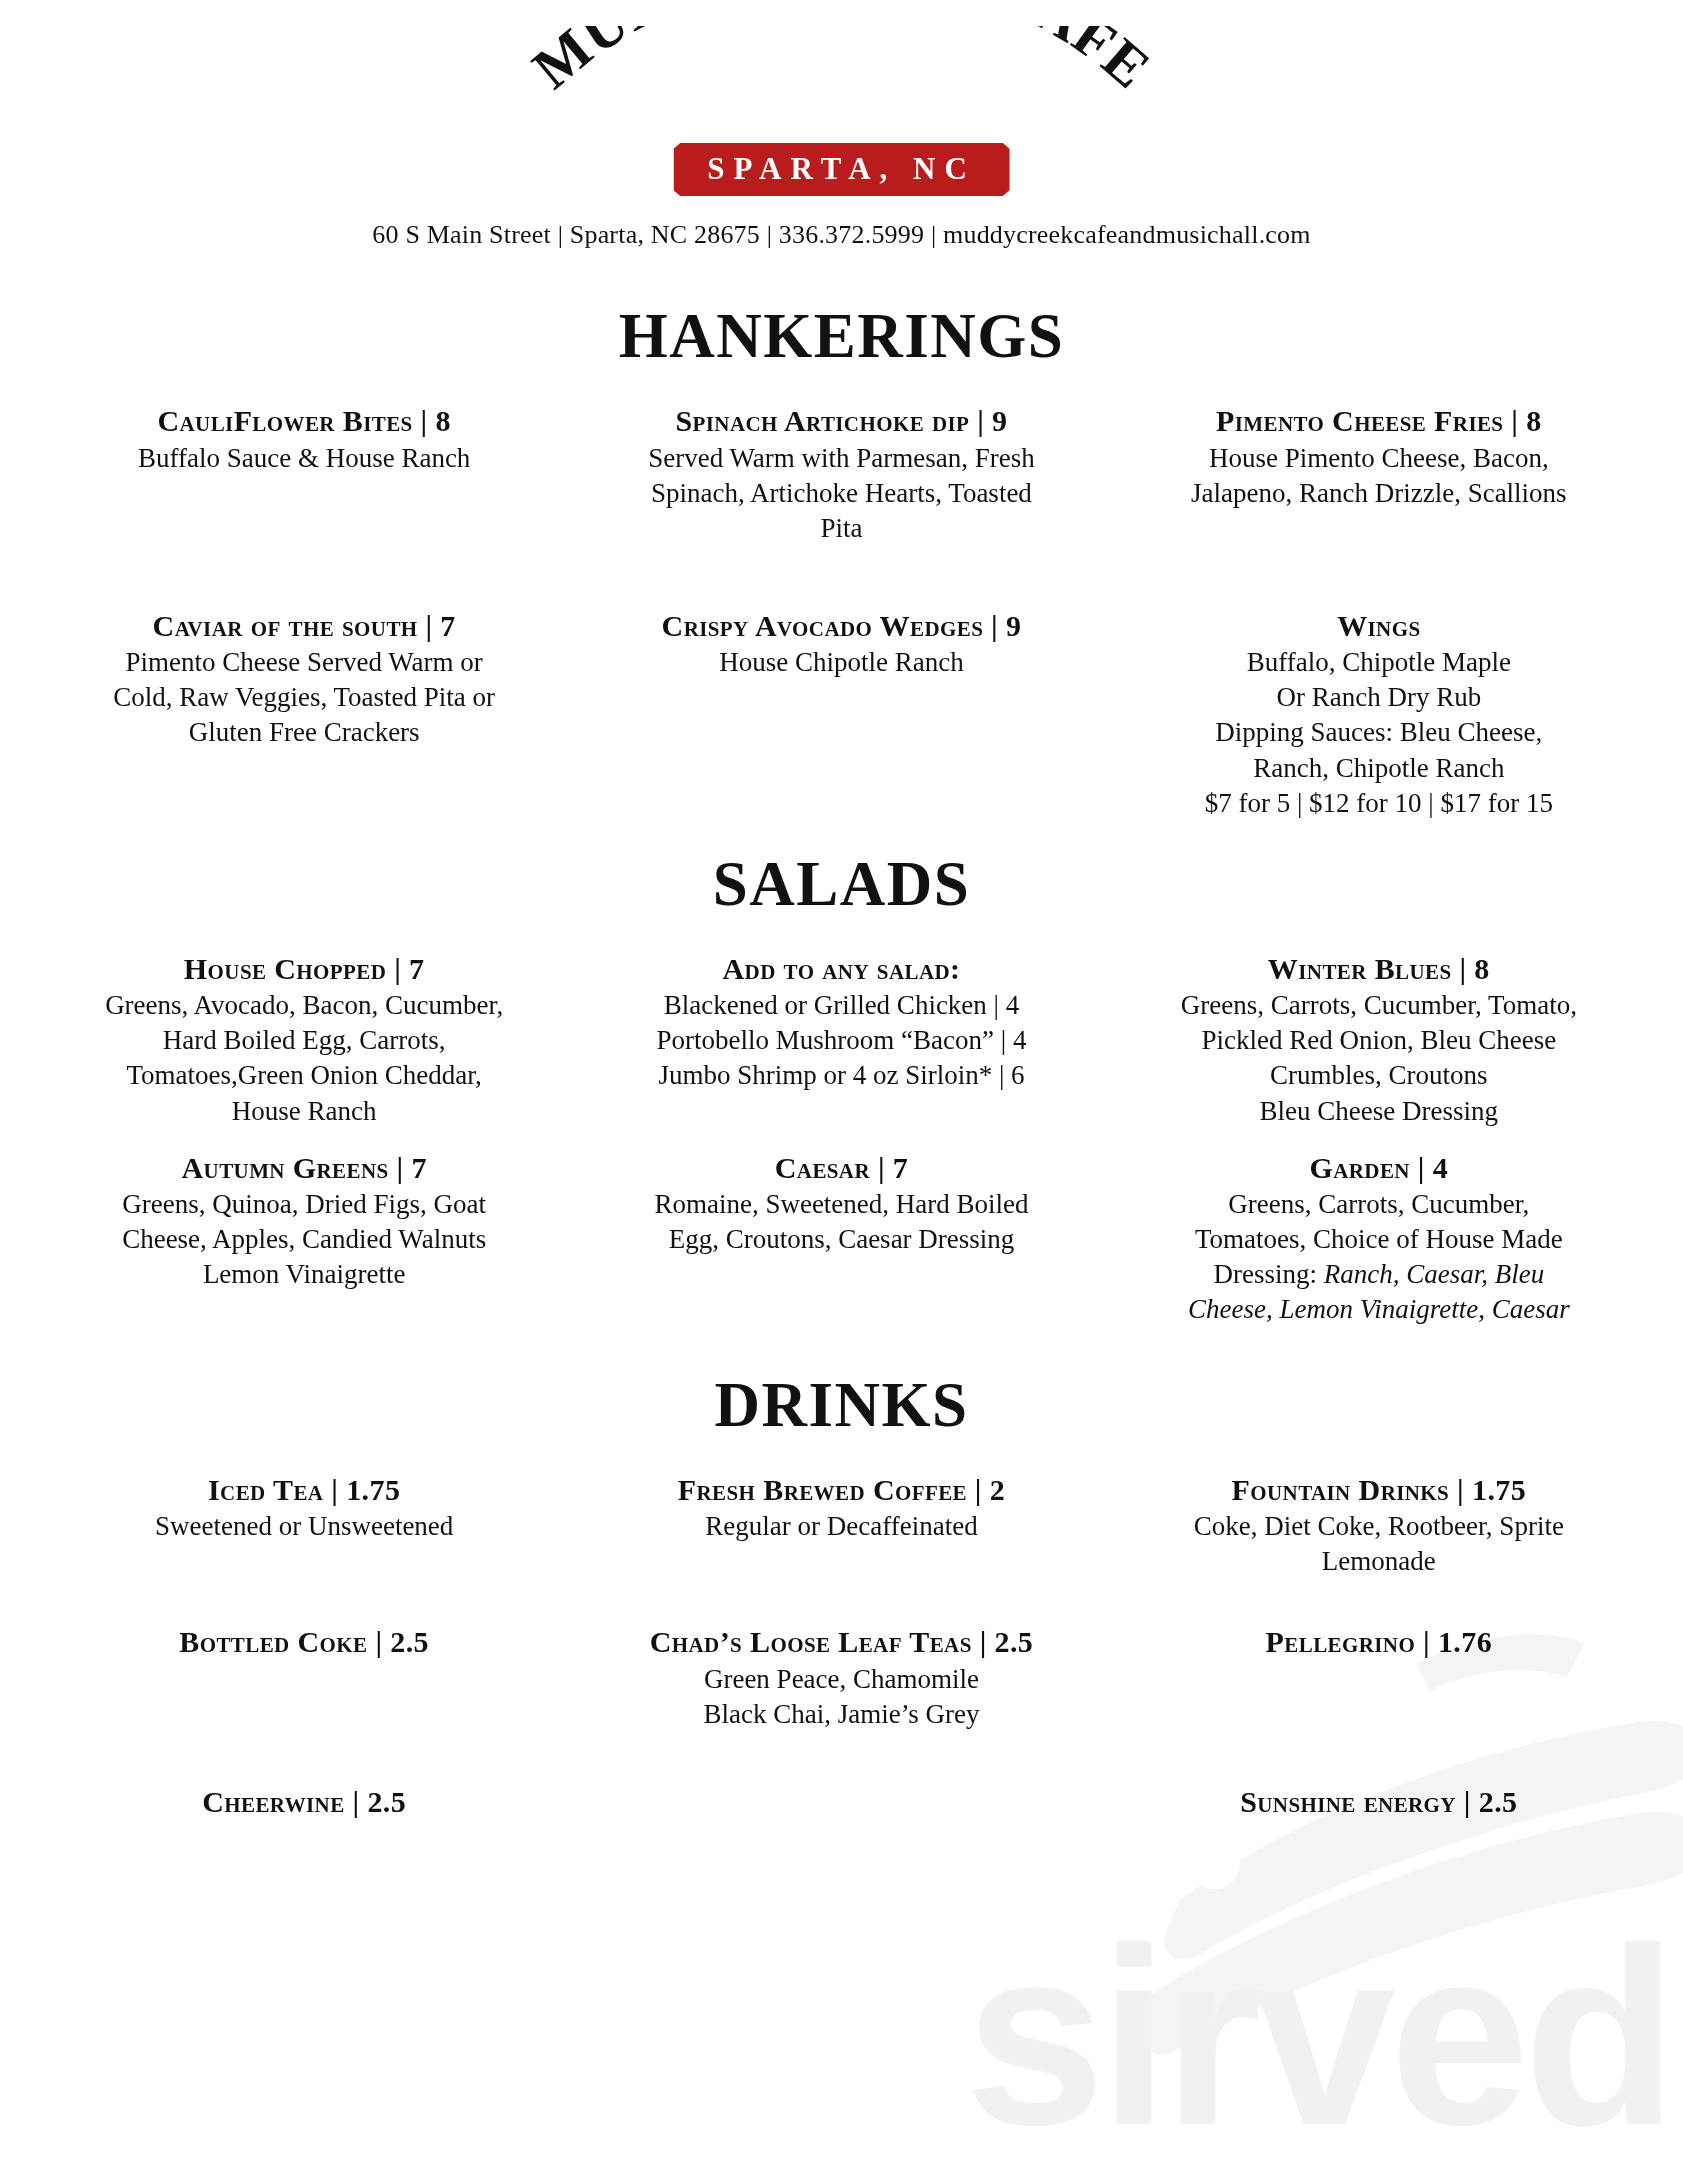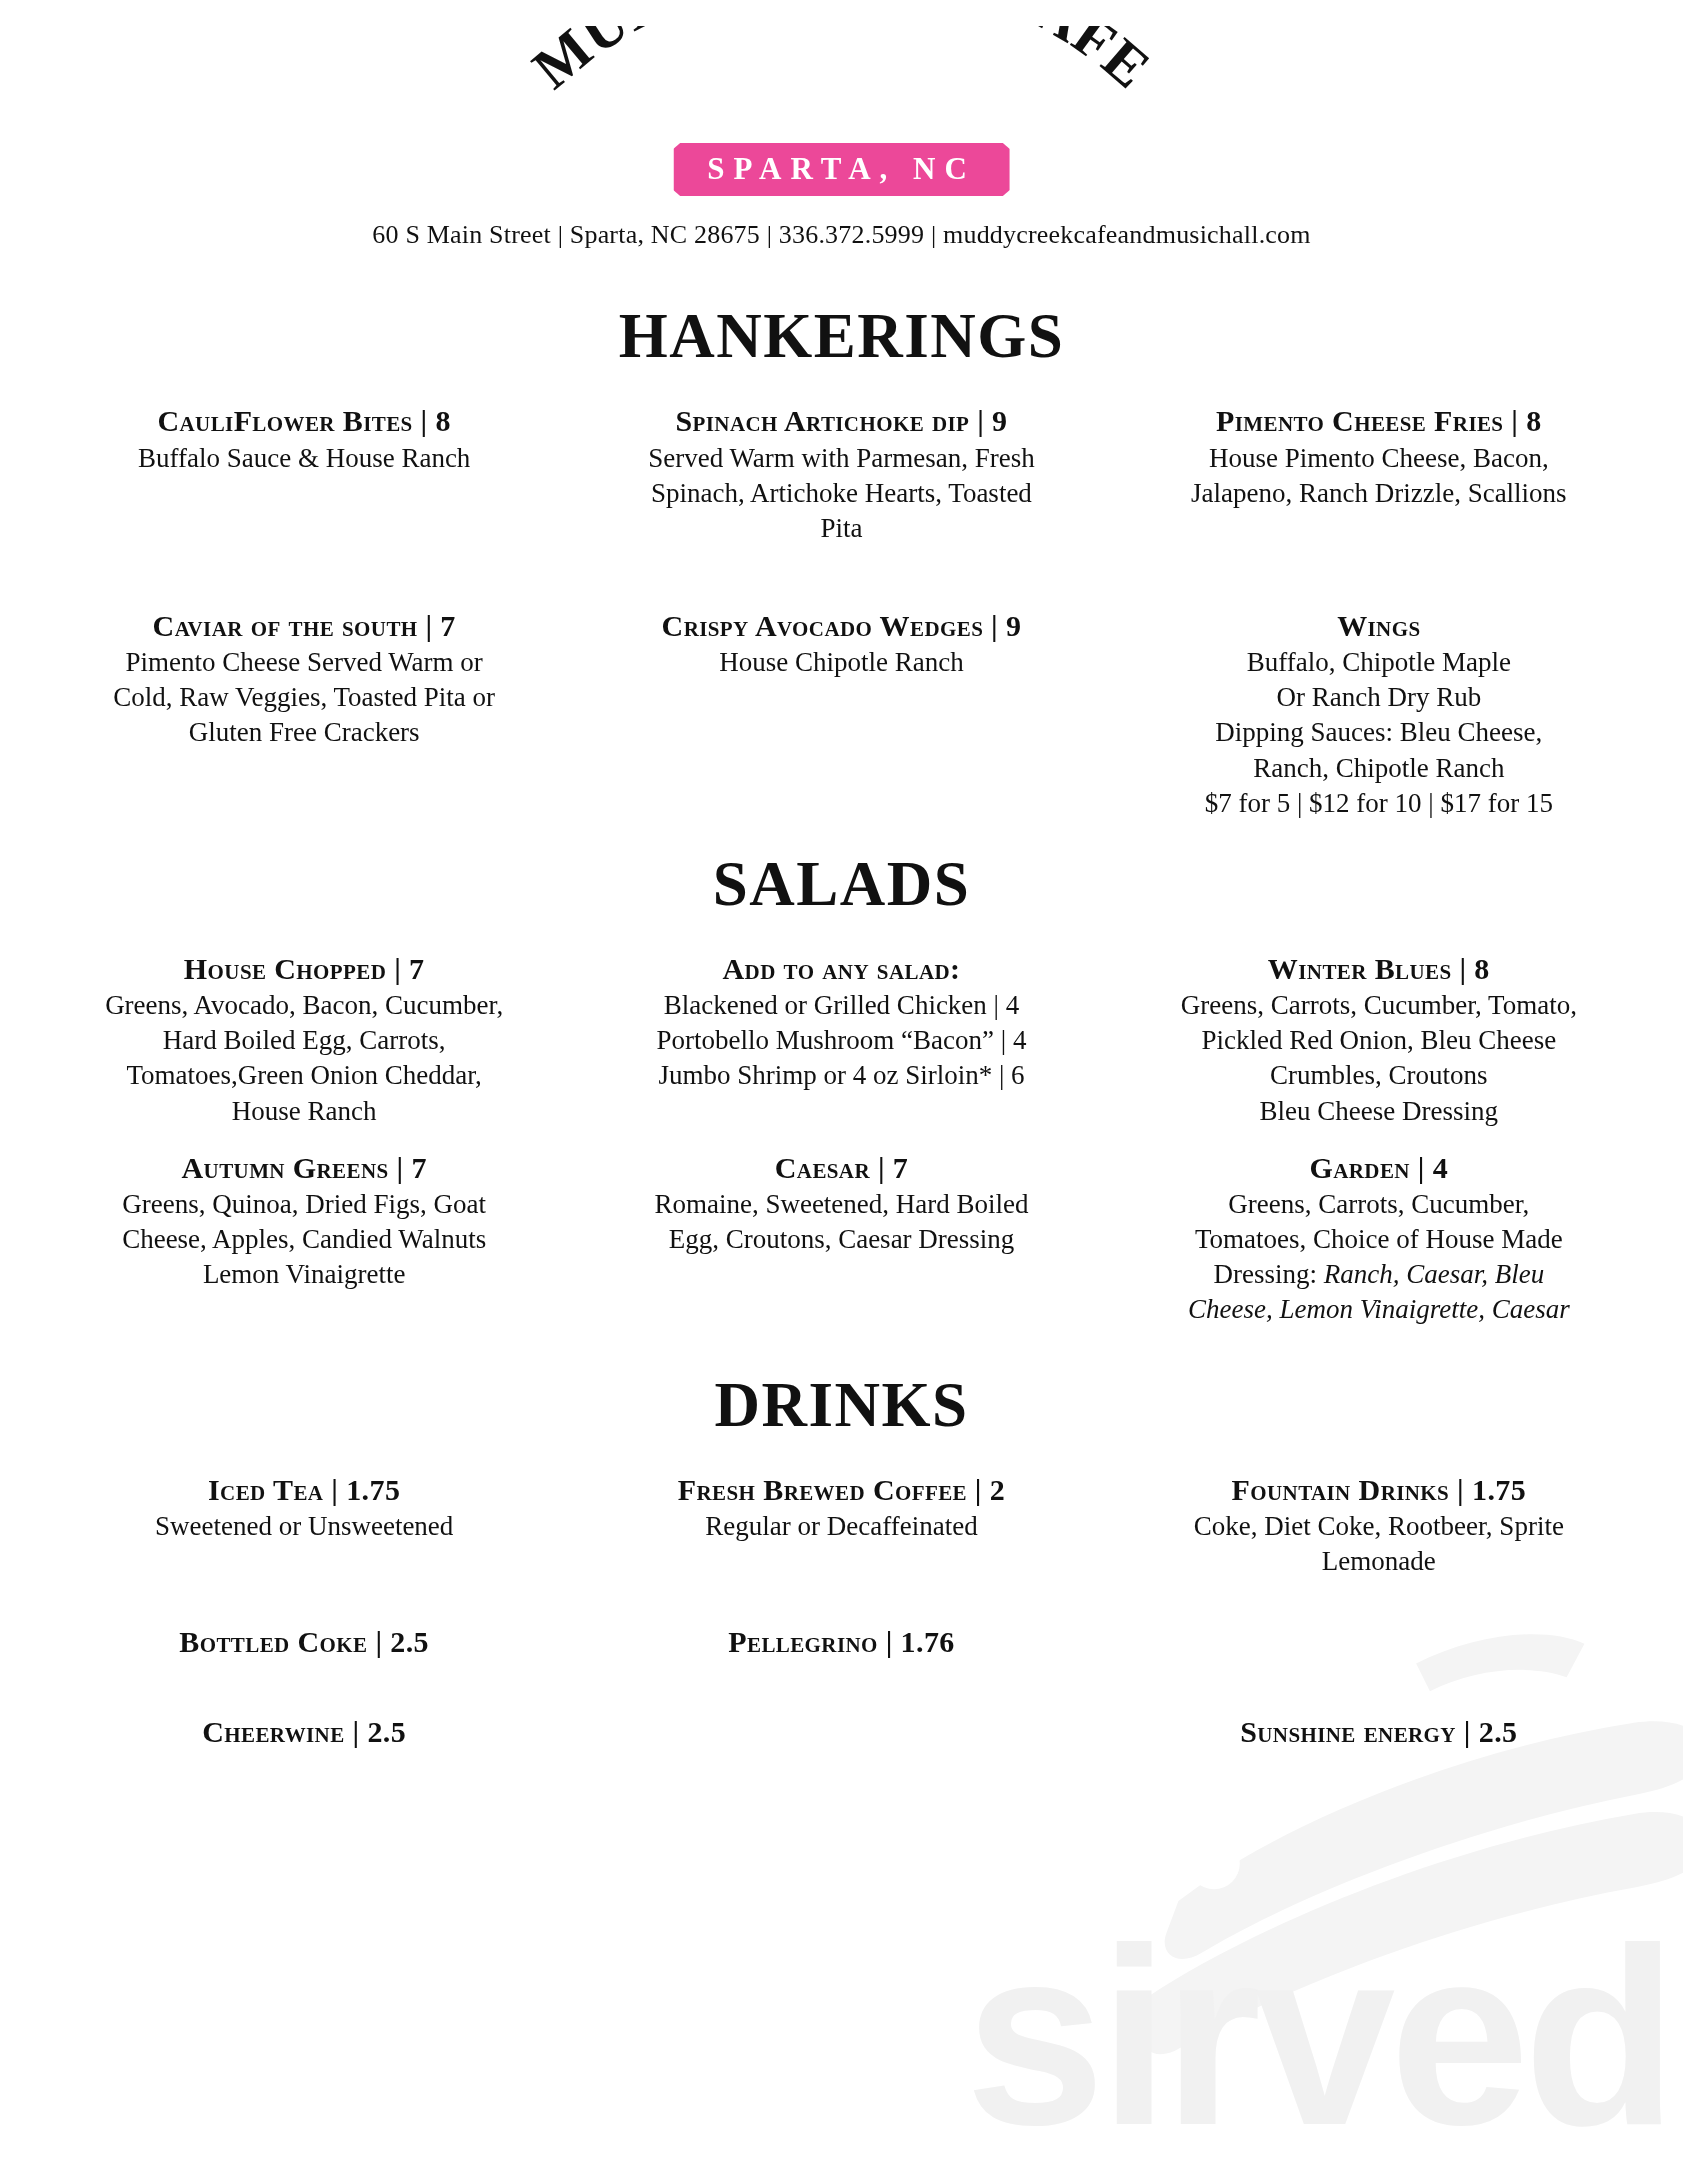--- a/index.html
+++ b/index.html
@@ -71,21 +71,21 @@
     font-weight: 700;
     font-size: 59px;
     letter-spacing: 1px;
     fill: #111;
   }
   .logo-banner {
     position: absolute;
     left: 50%;
     transform: translateX(-50%);
     top: 117px;
-    background: #ec4899;
+    background: #b91c1c;
     color: #ffffff;
     padding: 10px 34px 12px 34px;
     font-family: "Liberation Serif", "DejaVu Serif", serif;
     font-weight: 700;
     font-size: 31px;
     letter-spacing: 9px;
     line-height: 1;
     clip-path: polygon(0 6px, 7px 0, calc(100% - 7px) 0, 100% 6px, 100% calc(100% - 6px), calc(100% - 7px) 100%, 7px 100%, 0 calc(100% - 6px));
   }
 
@@ -295,20 +295,25 @@
 Lemonade</div>
       </div>
     </div>
 
     <div class="grid row-gap-drink-2">
       <div class="cell">
         <div class="item-name">Bottled Coke | 2.5</div>
         <div class="item-desc"></div>
       </div>
       <div class="cell">
+        <div class="item-name">Chad’s Loose Leaf Teas | 2.5</div>
+        <div class="item-desc">Green Peace, Chamomile
+Black Chai, Jamie’s Grey</div>
+      </div>
+      <div class="cell">
         <div class="item-name">Pellegrino | 1.76</div>
         <div class="item-desc"></div>
       </div>
     </div>
 
     <div class="grid row-gap-drink-3">
       <div class="cell">
         <div class="item-name">Cheerwine | 2.5</div>
         <div class="item-desc"></div>
       </div>

